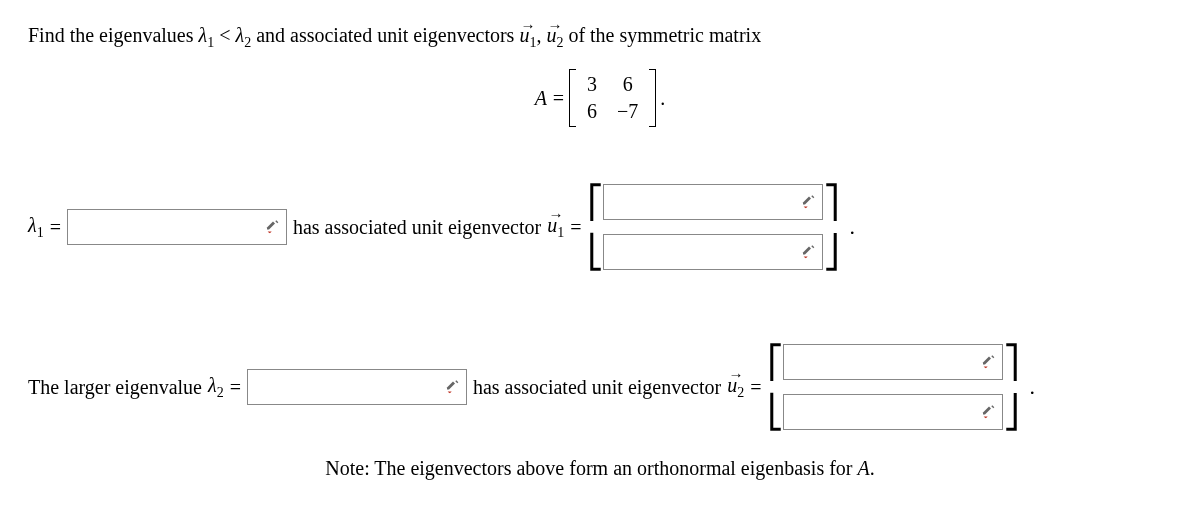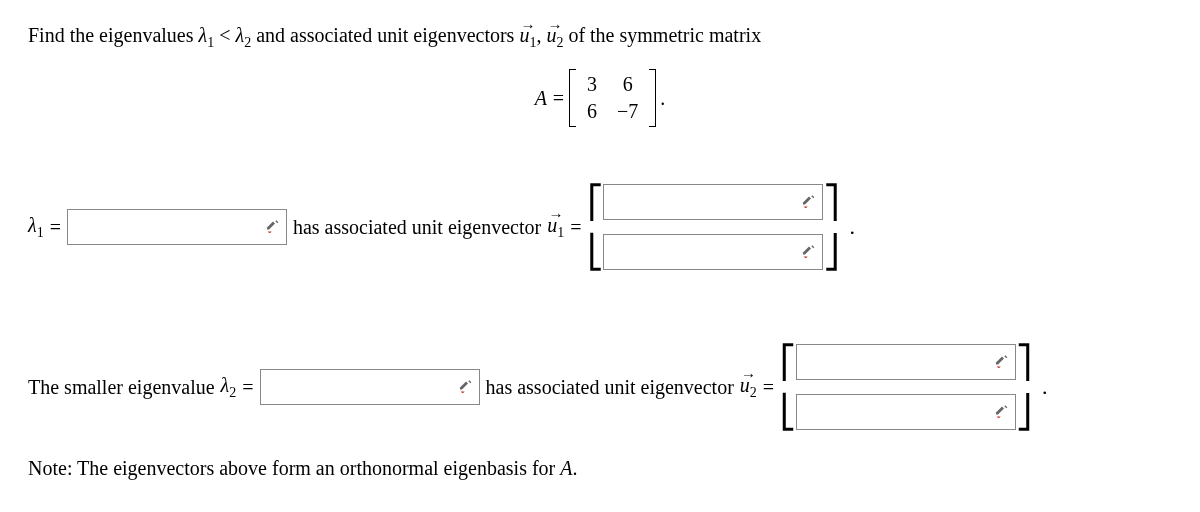--- a/index.html
+++ b/index.html
@@ -115,20 +115,21 @@
     display: flex;
     align-items: center;
   }
   .vec-inputs {
     display: flex;
     flex-direction: column;
     gap: 14px;
   }
   .note {
     margin-top: 8px;
+    text-align: center;
   }
   svg.pen-icon {
     width: 16px;
     height: 16px;
   }
   .period {
     font-size: 22px;
     margin-left: 4px;
     align-self: center;
   }
@@ -208,21 +209,21 @@
     </span>
     <span class="big-bracket">
       <span class="top">⎤</span>
         <span class="bot">⎦</span>
     </span>
   </span>
   <span class="period">.</span>
 </div>
 
 <div class="answer-row last">
-  <span>The smaller eigenvalue </span>
+  <span>The larger eigenvalue </span>
   <span class="math"><span class="var">λ</span><span class="sub">2</span></span>
   <span> = </span>
   <span class="input-box">
     <input type="text" style="">
     <span class="pen"><svg class="pen-icon">
           <use href="#pen-drop"></use>
         </svg></span>
   </span>
   <span> has associated unit eigenvector </span>
   <span class="math"><span class="vec">u</span><span class="sub">2</span></span>

